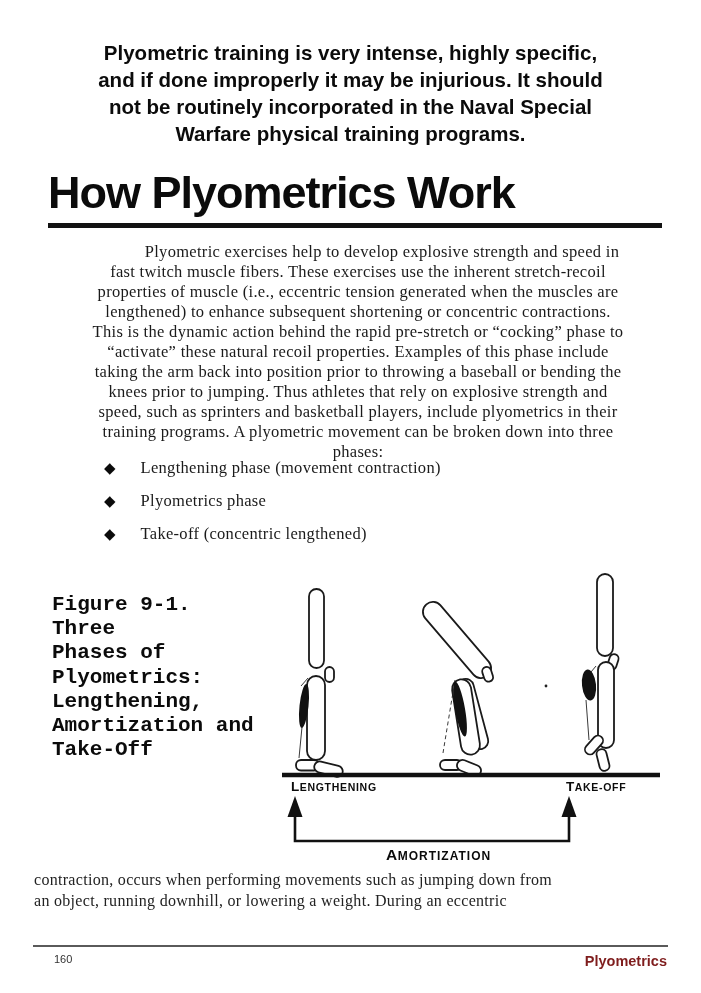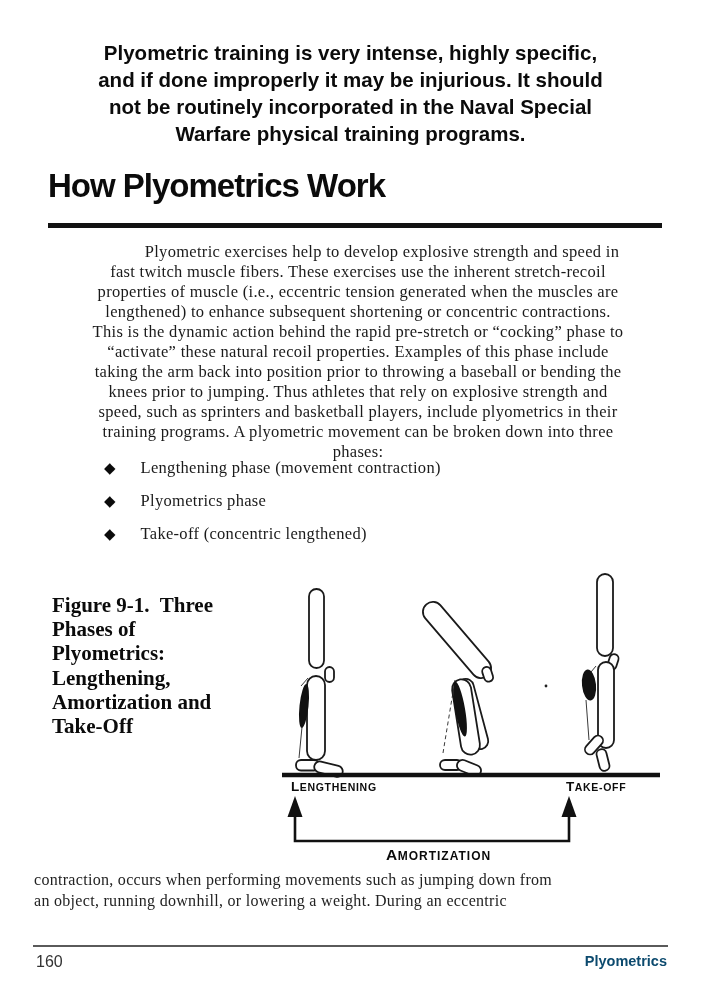--- a/index.html
+++ b/index.html
@@ -10,38 +10,38 @@
   }
   .notice{
     position:absolute;top:27px;left:60px;width:581px;
     text-align:center;font-family:"Liberation Sans",sans-serif;
     font-weight:bold;font-size:20.5px;line-height:27px;
     white-space:pre-line;color:#0b0b0b;
   }
   .h1{
     position:absolute;top:155px;left:48px;
     font-family:"Liberation Sans",sans-serif;font-weight:bold;
-    font-size:33px;letter-spacing:-1px;color:#0b0b0b;white-space:nowrap;
+    font-size:45px;letter-spacing:-1px;color:#0b0b0b;white-space:nowrap;
   }
   .h1-rule{position:absolute;top:211px;left:48px;width:614px;height:4.5px;background:#121212;}
   .intro{
     position:absolute;top:230px;left:34px;width:648px;
     font-size:16.5px;line-height:20px;letter-spacing:0.3px;
     white-space:pre-line;text-indent:48px;color:#1a1a1a;text-align:center;
   }
   .bullets{position:absolute;top:446px;left:104px;}
   .bullet-row{display:flex;align-items:center;margin-bottom:13px;}
   .bullet-diamond{
     font-family:"DejaVu Sans",sans-serif;font-size:15px;color:#0b0b0b;
     margin-right:25px;line-height:20px;
   }
   .bullet-label{font-size:16.5px;letter-spacing:0.3px;line-height:20px;color:#1a1a1a;}
   .caption{
     position:absolute;top:581px;left:52px;width:220px;
-    font-family:Liberation Serif, serif;font-weight:bold;
+    font-family:Liberation Mono, monospace;font-weight:bold;
     font-size:21px;line-height:24.2px;white-space:pre-line;color:#0b0b0b;
   }
   .during{
     position:absolute;top:744px;left:49px;width:232px;
     font-size:16.5px;line-height:19.2px;letter-spacing:0.2px;
     white-space:pre-line;text-indent:38px;color:#1a1a1a;
   }
   .emph{font-weight:bold;font-style:italic;}
   .wide-cont{
     position:absolute;top:858px;left:34px;width:650px;
@@ -56,26 +56,26 @@
   .ground{stroke:#111111;stroke-width:4.5;}
   .bracket{stroke:#111111;stroke-width:2.6;fill:none;}
   .arrowhead{fill:#111111;}
   svg text{font-family:"Liberation Sans",sans-serif;font-weight:bold;fill:#0b0b0b;}
   .sc-big{font-size:13.5px;letter-spacing:0.5px;}
   .sc-small{font-size:10.5px;letter-spacing:0.7px;}
   .amort .sc-big{font-size:15.5px;}
   .amort .sc-small{font-size:12px;letter-spacing:1px;}
   .footer-rule{position:absolute;top:933px;left:33px;width:635px;height:1.5px;background:#5a5a5a;}
   .page-num{
-    position:absolute;top:941px;left:36px;
-    font-family:"Liberation Sans",sans-serif;font-size:16px;color:#333;
+    position:absolute;top:941px;left:54px;
+    font-family:"Liberation Sans",sans-serif;font-size:11px;color:#333;
   }
   .footer-section{
     position:absolute;top:941px;right:34px;
-    font-family:"Liberation Sans",sans-serif;font-weight:bold;font-size:14.5px;color:#0c4a6e;
+    font-family:"Liberation Sans",sans-serif;font-weight:bold;font-size:14.5px;color:#7f1d1d;
   }
 </style>
 </head>
 <body>
 
 <div class="page">
 
   <div class="notice">Plyometric training is very intense, highly specific,
 and if done improperly it may be injurious. It should
 not be routinely incorporated in the Naval Special

